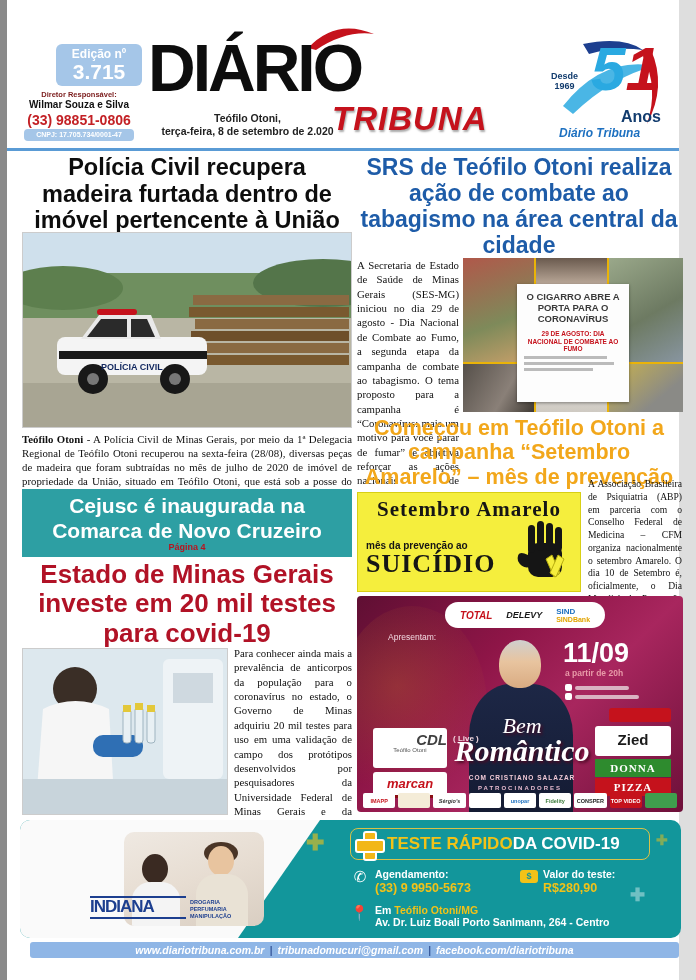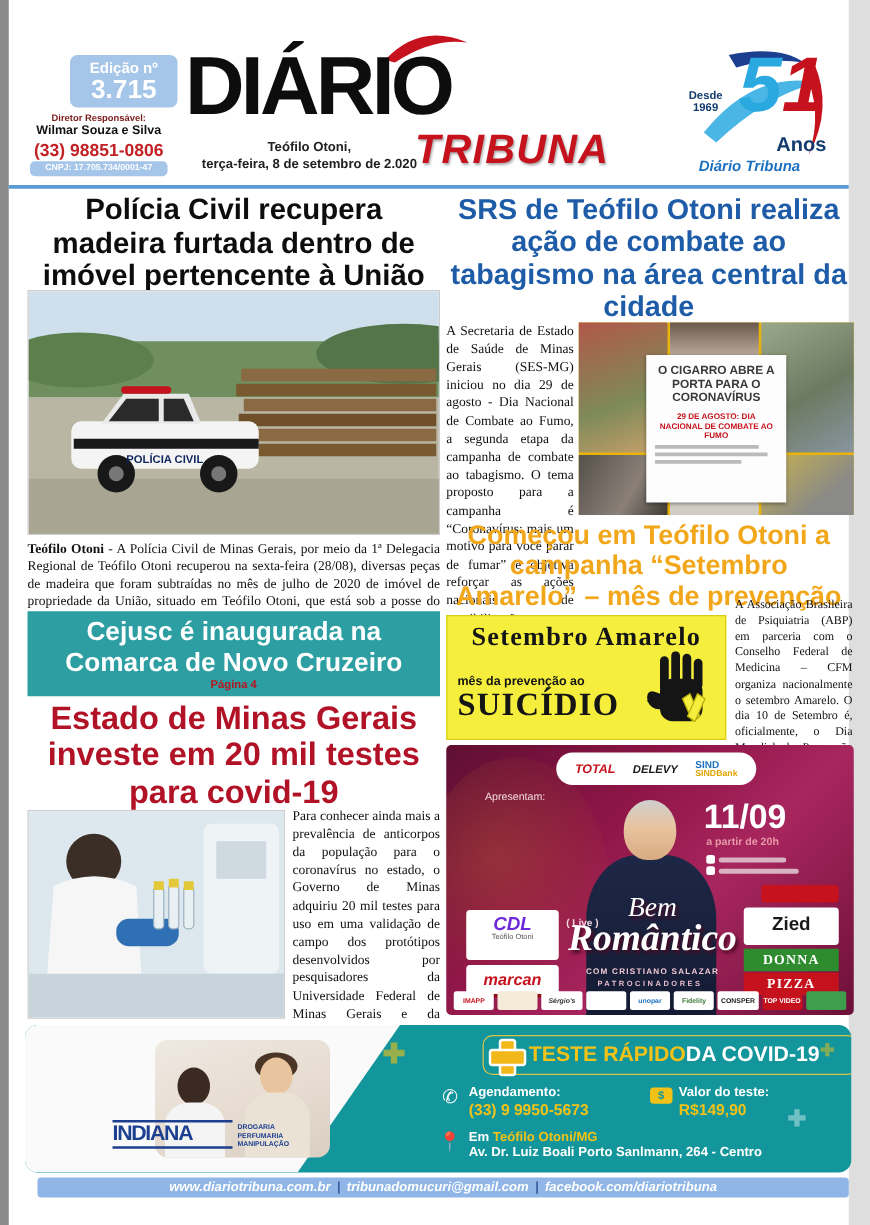--- a/index.html
+++ b/index.html
@@ -70,21 +70,21 @@
   .presents { position:absolute; left:0; top:36px; width:326px; text-align:left; font-size:8.5px; color:#f3d9e2;padding-left:31px; }
   .singer-head { position:absolute; left:142px; top:44px; width:42px; height:48px; border-radius:50% 50% 45% 45%; background:linear-gradient(180deg,#cfcfcf 0%,#e8c49f 45%,#d9ab82 100%); }
   .singer-body { position:absolute; left:112px; top:88px; width:104px; height:128px; border-radius:40% 40% 0 0; background:linear-gradient(180deg,#1d2746,#141b33); }
   .poster-date { position:absolute; left:206px; top:42px; width:110px; font-size:27px; font-weight:900; color:#fff; }
   .poster-time { position:absolute; left:208px; top:72px; font-size:8.5px; font-weight:bold; color:#e89aa8; }
   .poster-social { position:absolute; left:208px; top:86px; width:80px; }
   .soc-row { display:flex; align-items:center; margin-top:2px; }
   .soc-ico { width:7px; height:7px; background:#fff; border-radius:2px; margin-right:3px; }
   .soc-bar { height:4px; background:#d9b3c2; border-radius:2px; }
   .logo-cdl { position:absolute; left:16px; top:132px; width:74px; height:40px; background:#fff; border-radius:3px; text-align:center; padding-top:4px; }
-  .cdl-main { font-size:15px; font-weight:900; font-style:italic; color:#6d28d9; line-height:1; }
+  .cdl-main { font-size:15px; font-weight:900; font-style:italic; color:#404040; line-height:1;text-align:right; }
   .cdl-sub { font-size:6px; color:#555; }
   .logo-marcan { position:absolute; left:16px; top:176px; width:74px; height:26px; background:#fff; border-radius:3px; text-align:center; line-height:24px; font-size:13px; font-weight:900; font-style:italic; color:#c5121c; border-bottom:3px solid #8a0f14; }
   .logo-zied { position:absolute; left:238px; top:130px; width:76px; height:30px; background:#fff; border-radius:3px; text-align:center; line-height:28px; font-size:15px; font-weight:900; color:#1a1a1a; }
   .logo-donna { position:absolute; left:238px; top:163px; width:76px; height:18px; background:#2e8b2e; color:#fff; font-family:"Liberation Serif",serif; font-size:11px; font-weight:bold; text-align:center; line-height:18px; letter-spacing:1px; }
   .logo-pizza { position:absolute; left:238px; top:182px; width:76px; height:18px; background:#c5121c; color:#fff; font-family:"Liberation Serif",serif; font-size:11px; font-weight:bold; text-align:center; line-height:18px; letter-spacing:1px; }
   .live-tag { position:absolute; left:96px; top:138px; font-size:8px; color:#f3d9e2; font-weight:bold; }
   .poster-title { position:absolute; left:60px; top:120px; width:210px; text-align:center; font-family:"Liberation Serif",serif; font-style:italic; color:#fff; text-shadow:2px 2px 3px #4a0a24; }
   .pt1 { font-size:22px; line-height:.9; } .pt2 { font-size:30px; font-weight:bold; line-height:1; }
   .poster-with { position:absolute; left:60px; top:178px; width:210px; text-align:center; font-size:6.5px; font-weight:bold; color:#f0c9d6; letter-spacing:1px; }
   .red-btn { position:absolute; left:252px; top:112px; width:62px; height:14px; background:#c5121c; border-radius:3px; }
@@ -104,21 +104,21 @@
   .bp-head1 { position:absolute; left:18px; top:22px; width:26px; height:30px; border-radius:50%; background:#3a2a22; }
   .bp-body1 { position:absolute; left:8px; top:50px; width:48px; height:44px; border-radius:40% 40% 0 0; background:#f4f4f4; }
   .bp-head2 { position:absolute; left:84px; top:14px; width:26px; height:30px; border-radius:50%; background:#e8c49f; }
   .bp-hair2 { position:absolute; left:80px; top:10px; width:34px; height:22px; border-radius:50%; background:#4a3526; }
   .bp-body2 { position:absolute; left:72px; top:42px; width:52px; height:52px; border-radius:40% 40% 0 0; background:#e9e2d5; }
   .indiana { position:absolute; left:70px; top:76px; width:96px; }
   .indiana-name { font-size:17px; font-weight:900; color:#1d3f8f; letter-spacing:-1px; border-top:2px solid #1d3f8f; border-bottom:2px solid #1d3f8f; line-height:1.1; }
   .indiana-sub { position:absolute; left:100px; top:3px; width:70px; font-size:5.5px; font-weight:bold; color:#1d3f8f; line-height:1.3; }
   .plus { position:absolute; font-weight:900; color:#ffffff66; }
   .banner-right { position:absolute; left:330px; top:0; width:331px; height:118px; }
-  .teste-box { position:absolute; left:0; top:8px; width:300px; height:32px; border:1px solid #d8c24a; border-radius:8px; display:flex; align-items:center;margin-left:36px; }
+  .teste-box { position:absolute; left:0; top:8px; width:300px; height:32px; border:1px solid #d8c24a; border-radius:8px; display:flex; align-items:center; }
   .plus-ico { width:26px; height:26px; margin:0 6px 0 4px; position:relative; }
   .plus-ico::before,.plus-ico::after { content:""; position:absolute; background:#f2b718; border:2px solid #fff; border-radius:3px; }
   .plus-ico::before { left:8px; top:0; width:10px; height:26px; }
   .plus-ico::after { left:0; top:8px; width:26px; height:10px; }
   .teste-hl { font-size:17px; font-weight:900; color:#f2c218; }
   .teste-rest { font-size:17px; font-weight:900; color:#fff; }
   .info-row { position:absolute; left:0; top:48px; width:331px; display:flex; }
   .info-ico { font-size:15px; color:#fff; margin-right:5px; width:20px; text-align:center; }
   .info-lab { font-size:10.5px; font-weight:bold; color:#fff; line-height:1.2; }
   .info-val { font-size:12.5px; font-weight:800; color:#f2c218; line-height:1.2; }
@@ -359,21 +359,21 @@
           <span class="info-ico">✆</span>
           <span>
             <div class="info-lab">Agendamento:</div>
             <div class="info-val">(33) 9 9950-5673</div>
           </span>
         </div>
         <div style="display:flex">
           <span class="dollar-ico">$</span>
           <span>
             <div class="info-lab">Valor do teste:</div>
-            <div class="info-val">R$149,90</div>
+            <div class="info-val">R$280,90</div>
           </span>
         </div>
       </div>
       <div class="addr-row">
         <span class="info-ico">📍</span>
         <span>
           <div class="addr-l1"><span>Em </span><span class="addr-city">Teófilo Otoni/MG</span></div>
           <div class="addr-l2">Av. Dr. Luiz Boali Porto Sanlmann, 264 - Centro</div>
         </span>
       </div>

